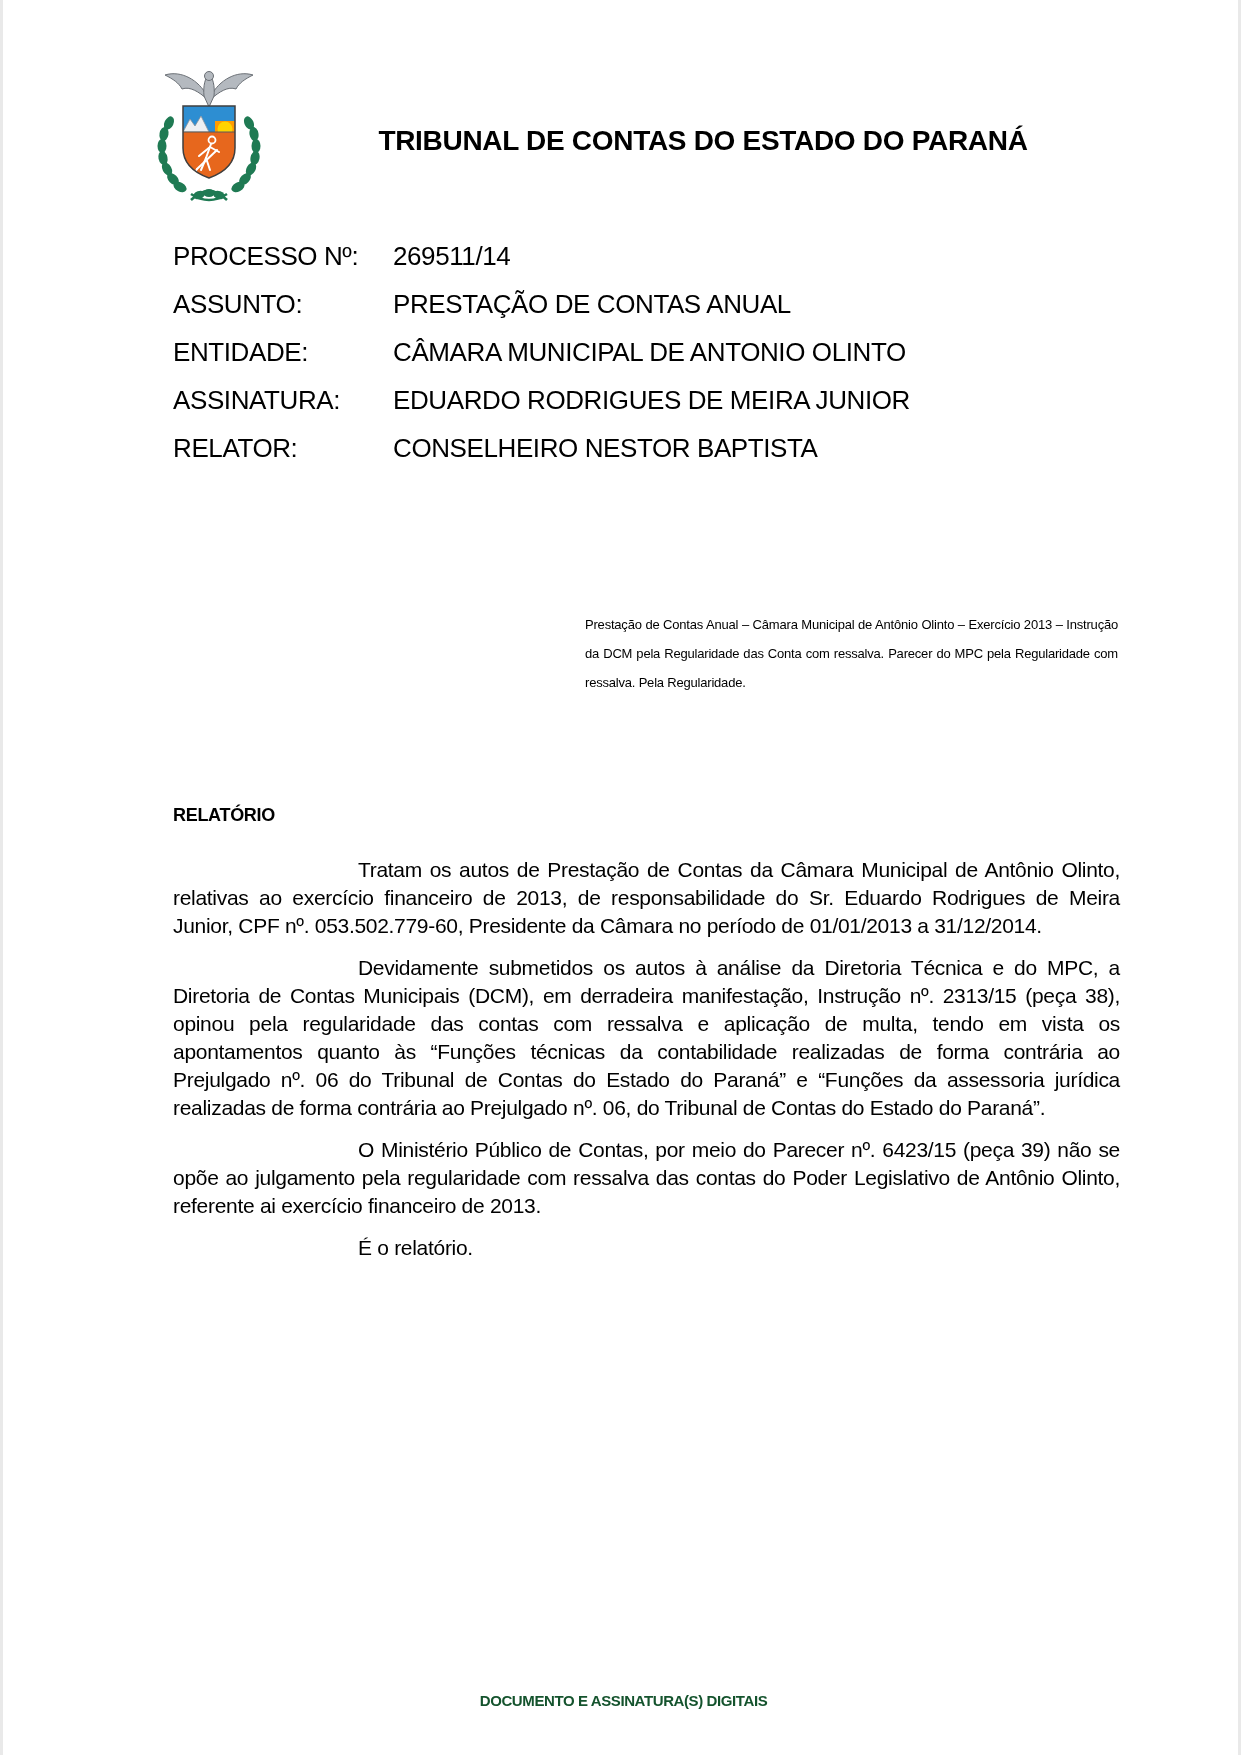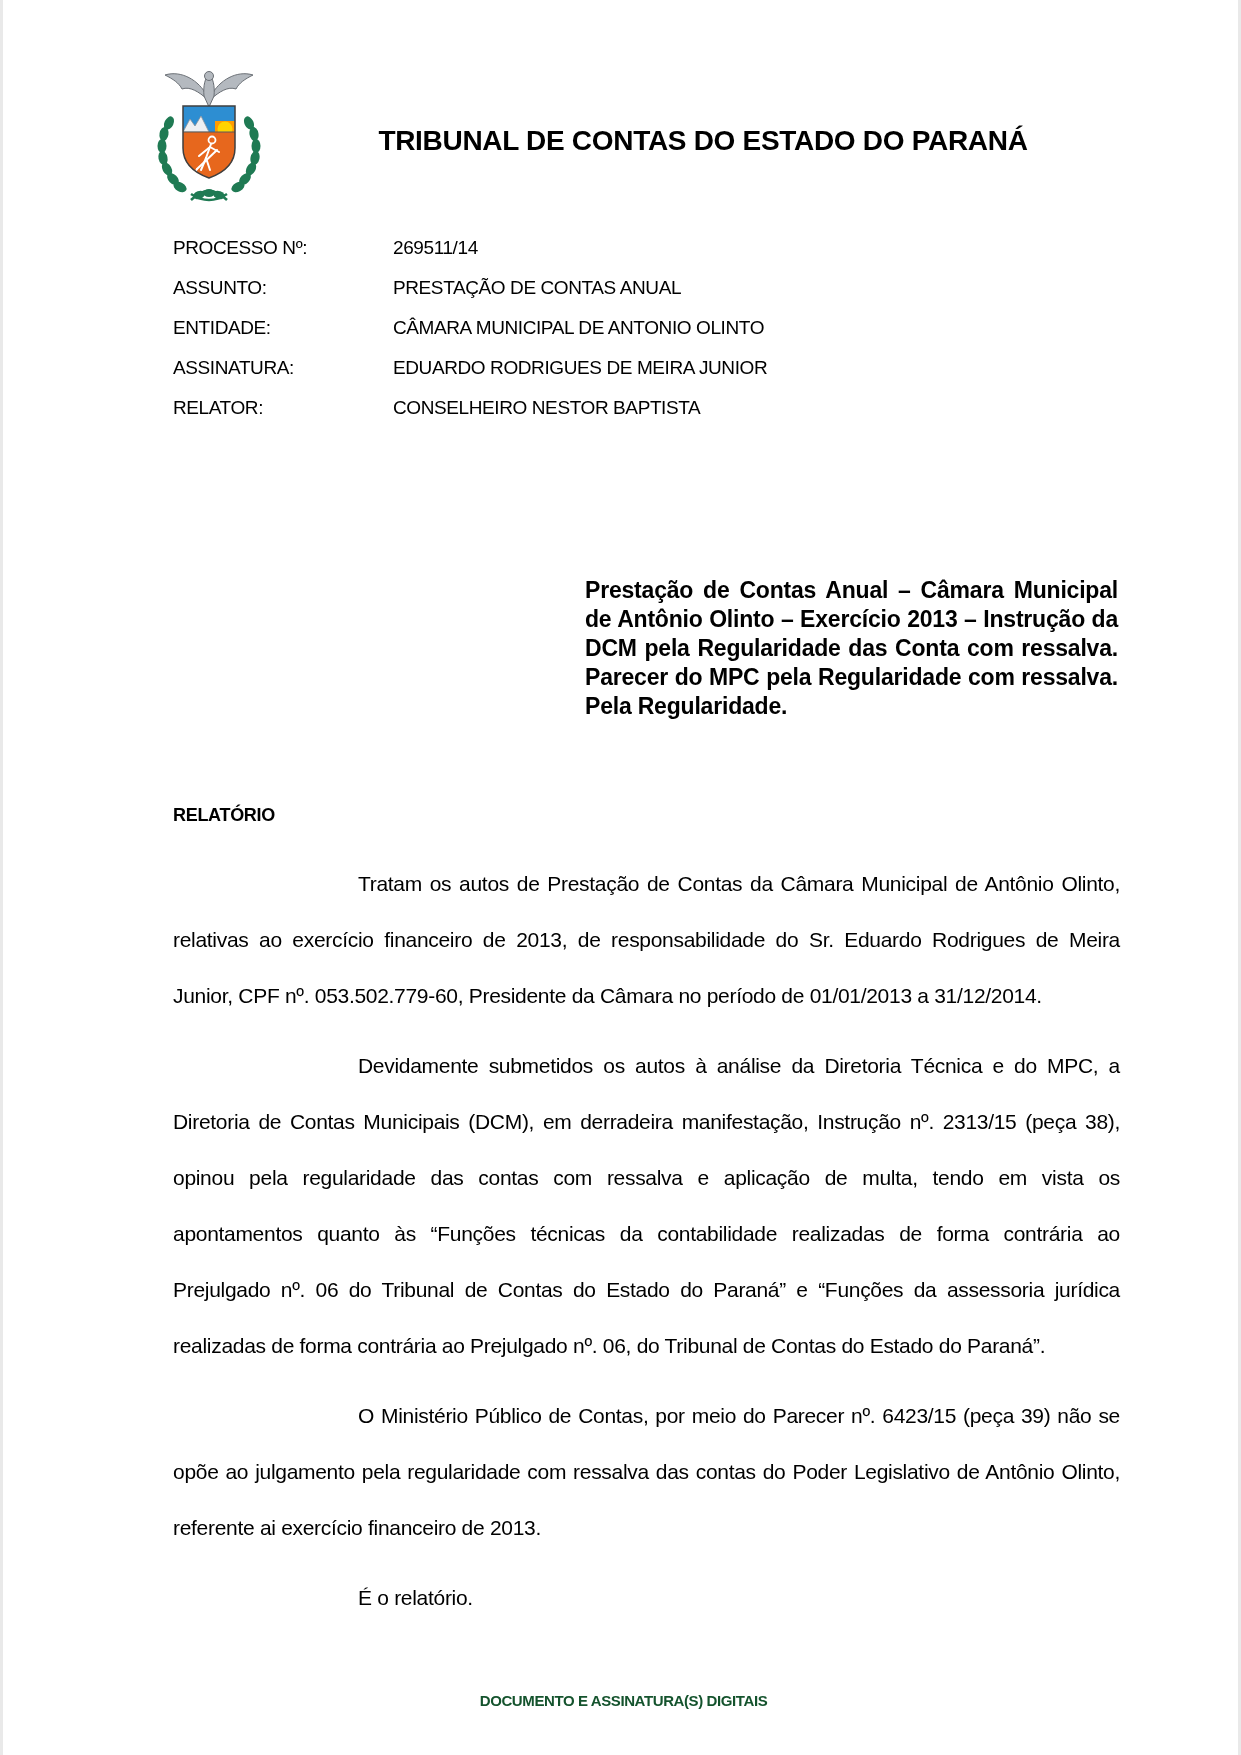--- a/index.html
+++ b/index.html
@@ -12,41 +12,40 @@
     color:#000;
     overflow:hidden;
   }
   .logo{position:absolute;left:150px;top:66px;width:112px;height:138px;}
   .doc-title{
     position:absolute;left:300px;top:106px;width:800px;
     text-align:center;font-size:28px;font-weight:bold;
     letter-spacing:-0.3px;white-space:nowrap;
   }
   .metadata{position:absolute;left:170px;top:228px;width:950px;}
-  .meta-row{display:flex;height:40px;align-items:center;font-size:19px;letter-spacing:-0.4px;}
+  .meta-row{display:flex;height:40px;align-items:center;font-size:26px;letter-spacing:-0.4px;margin-top:8px;}
   .meta-label{width:220px;flex:0 0 220px;}
   .meta-value{flex:1;white-space:nowrap;}
   .acordao-heading{
     position:absolute;left:300px;top:500px;width:800px;
     text-align:center;font-size:23px;font-weight:bold;letter-spacing:-0.8px;
     white-space:nowrap;
   }
   .ementa{
-    position:absolute;left:582px;top:576px;width:533px;
-    font-size:23px;line-height:29px;letter-spacing:-0.2px;
+    position:absolute;left:582px;top:610px;width:533px;
+    font-size:13px;line-height:29px;letter-spacing:-0.2px;
     text-align:justify;
-    font-weight:bold;
   }
   .relatorio-heading{
     position:absolute;left:170px;top:790px;
     font-size:18px;font-weight:bold;letter-spacing:-0.3px;
   }
   .body-text{
     position:absolute;left:170px;top:856px;width:947px;
-    font-size:21px;line-height:56px;letter-spacing:-0.3px;
+    font-size:21px;line-height:28px;letter-spacing:-0.3px;
     text-align:justify;
   }
   .body-text p{margin:0 0 14px 0;text-indent:185px;}
   .page-footer{
     position:absolute;left:0;top:1688px;width:1241px;
     text-align:center;color:#14532d;font-weight:bold;
     font-size:15px;line-height:26px;letter-spacing:-0.4px;
   }
   .page-footer div{white-space:nowrap;}
 </style>

